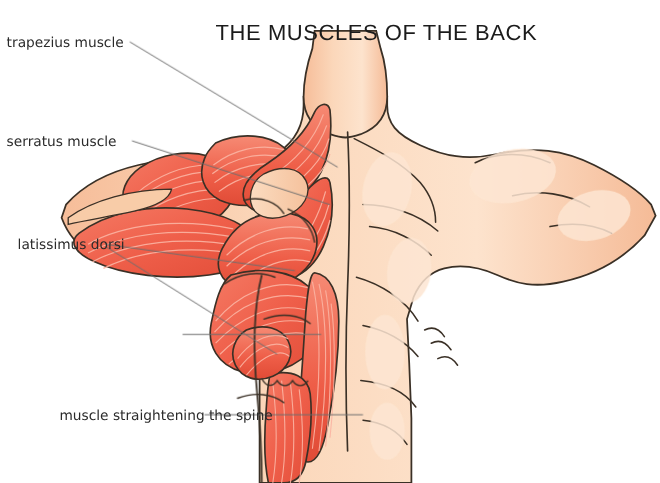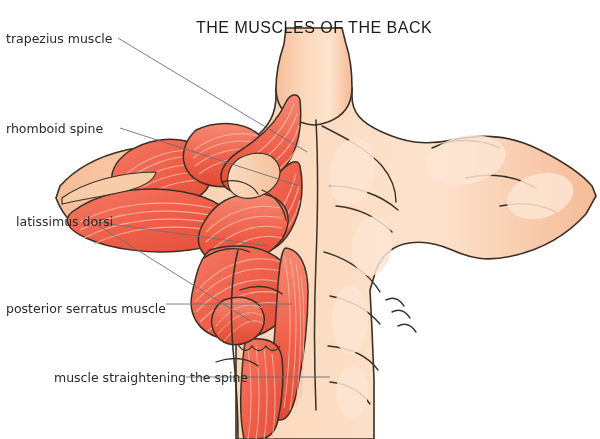--- a/index.html
+++ b/index.html
@@ -5,21 +5,21 @@
   html,body{margin:0;padding:0;background:#ffffff;}
   #page{
     position:relative;width:600px;height:439px;overflow:hidden;
     background:#ffffff;
     font-family:"Liberation Sans", sans-serif;
   }
   #figure{position:absolute;inset:0;width:600px;height:439px;}
   .title{
     position:absolute;left:196px;top:19px;
     font-family:"Liberation Sans", sans-serif;
-    font-size:16px;letter-spacing:0.5px;color:#1b1b1b;
+    font-size:20px;letter-spacing:0.5px;color:#1b1b1b;
     white-space:nowrap;
   }
   .label{
     position:absolute;
     font-family:"DejaVu Sans", sans-serif;
     font-size:12.5px;color:#2a2a2a;white-space:nowrap;text-align:right;
   }
   #lbl-trapezius{left:6px;top:31px;}
   #lbl-rhomboid{left:6px;top:121px;}
   #lbl-latissimus{left:16px;top:214px;}
@@ -289,18 +289,17 @@
       <line x1="96" y1="222" x2="268" y2="246"></line>
       <line x1="96" y1="224" x2="252" y2="322"></line>
       <line x1="166" y1="304" x2="292" y2="304"></line>
       <line x1="186" y1="377" x2="330" y2="377"></line>
     </g>
   </svg>
 
   <div class="title">THE MUSCLES OF THE BACK</div>
 
   <div class="label" id="lbl-trapezius">trapezius muscle</div>
-  <div class="label" id="lbl-rhomboid">rhomboid spine</div>
+  <div class="label" id="lbl-rhomboid">serratus muscle</div>
   <div class="label" id="lbl-latissimus">latissimus dorsi</div>
-  <div class="label" id="lbl-serratus">posterior serratus muscle</div>
   <div class="label" id="lbl-erector">muscle straightening the spine</div>
 
 </div>
 
 </body></html>

